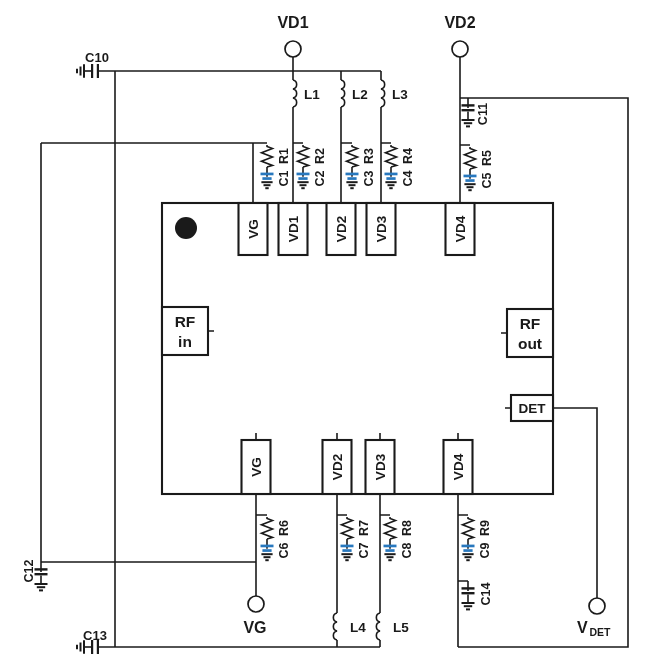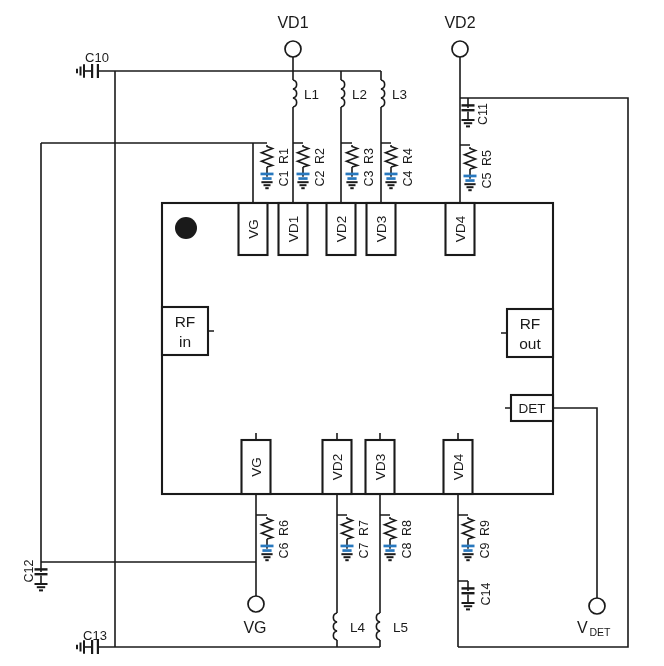--- a/index.html
+++ b/index.html
@@ -1,17 +1,17 @@
 <!DOCTYPE html>
 <html style="--wire: #1a1a1a; --capacitor-accent: #2878be; --background: #ffffff;"><head>
 <meta charset="utf-8">
 <style>
   :root { --wire:#1a1a1a; --capacitor-accent:#2878be; --background:#ffffff; }
   html,body { margin:0; padding:0; background:var(--background); }
-  .stage { width:664px; height:666px; position:relative; background:var(--background); }
+  .stage { width:664px; height:666px; position:relative; background:var(--background);font-weight:bold; }
   svg text { fill:var(--wire); font-family:"Liberation Sans", sans-serif; }
   .w   { stroke:var(--wire); stroke-width:1.6; fill:none; stroke-linejoin:miter; }
   .box { fill:var(--background); stroke:var(--wire); stroke-width:2.1; }
   .iobox { fill:var(--background); stroke:var(--wire); stroke-width:2.1; }
   .pl  { fill:var(--wire); stroke:none; }
   .pb  { fill:var(--capacitor-accent); stroke:none; }
   .dot { fill:var(--wire); stroke:none; }
   .term{ fill:var(--background); stroke:var(--wire); stroke-width:1.7; }
   .t13 { font-size:13px; }
   .t14 { font-size:13.5px; }

